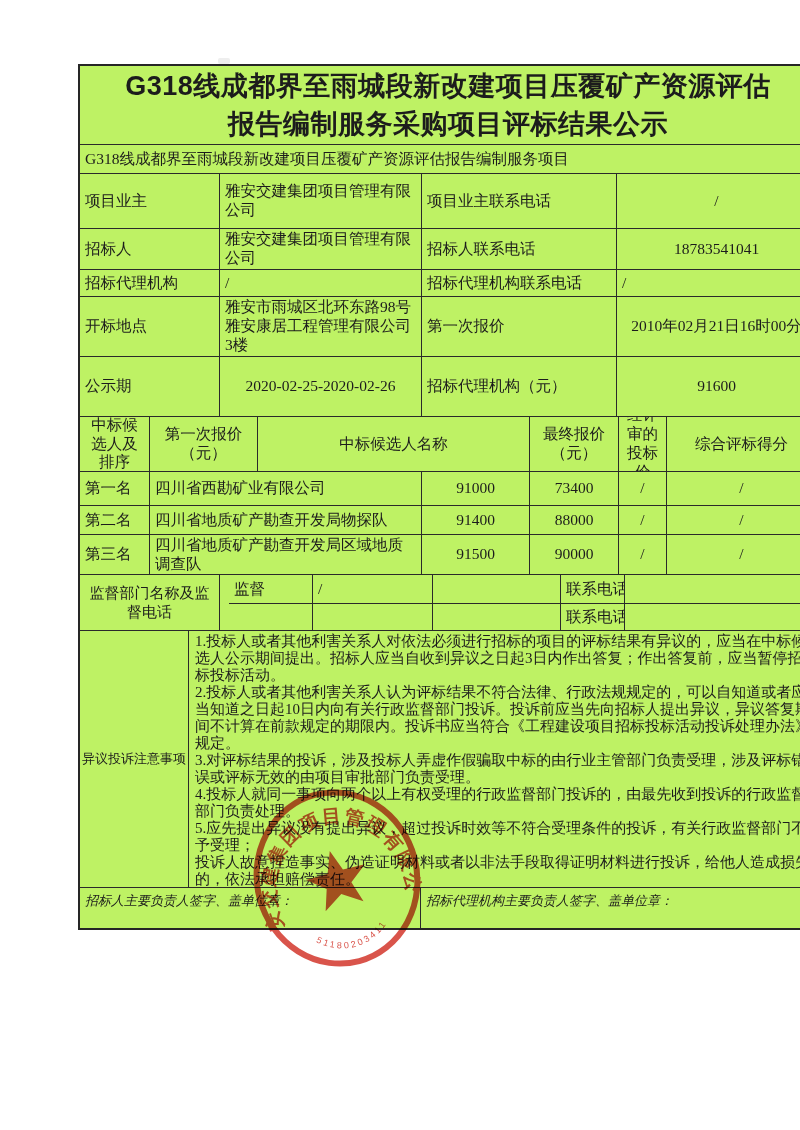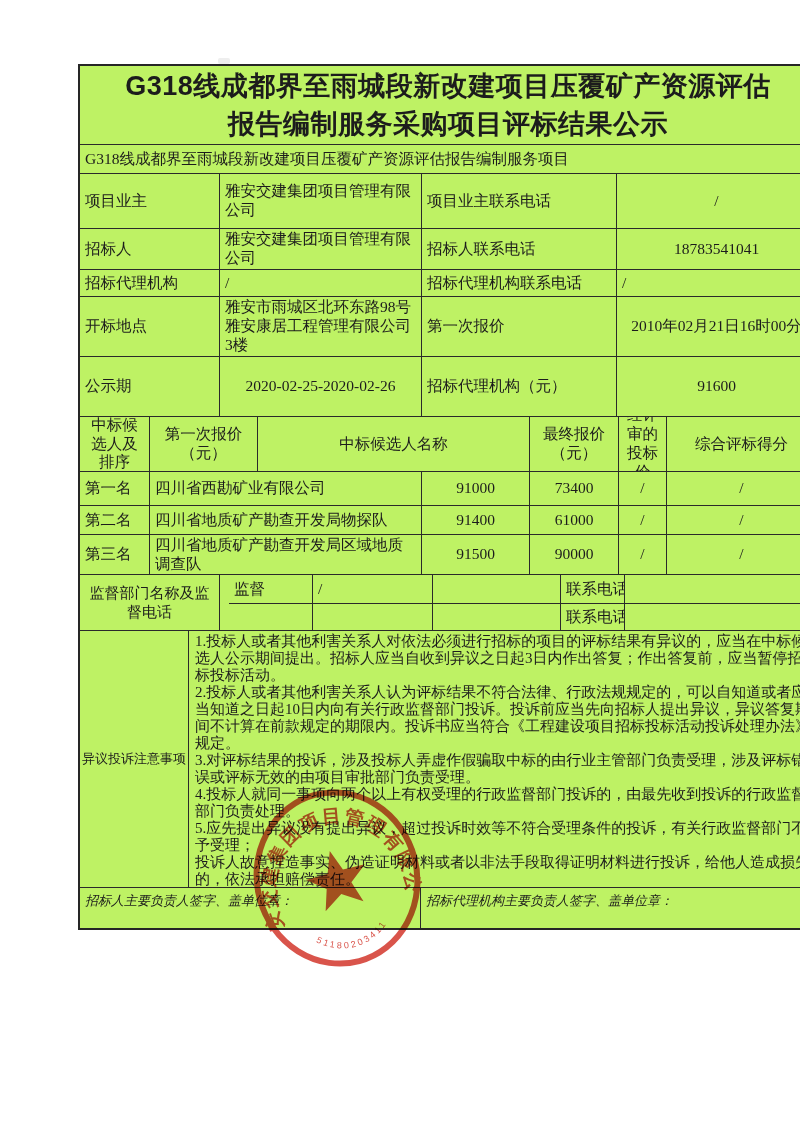--- a/index.html
+++ b/index.html
@@ -107,21 +107,21 @@
     <div class="cell w272">四川省西勘矿业有限公司</div>
     <div class="cell w108 c">91000</div>
     <div class="cell w89 c">73400</div>
     <div class="cell w48 c">/</div>
     <div class="cell endc w63 c">/</div>
   </div>
   <div class="row h30">
     <div class="cell w70">第二名</div>
     <div class="cell w272">四川省地质矿产勘查开发局物探队</div>
     <div class="cell w108 c">91400</div>
-    <div class="cell w89 c">61000</div>
+    <div class="cell w89 c">88000</div>
     <div class="cell w48 c">/</div>
     <div class="cell endc w63 c">/</div>
   </div>
   <div class="row h40">
     <div class="cell w70">第三名</div>
     <div class="cell w272">四川省地质矿产勘查开发局区域地质调查队</div>
     <div class="cell w108 c">91500</div>
     <div class="cell w89 c">90000</div>
     <div class="cell w48 c">/</div>
     <div class="cell endc w63 c">/</div>

